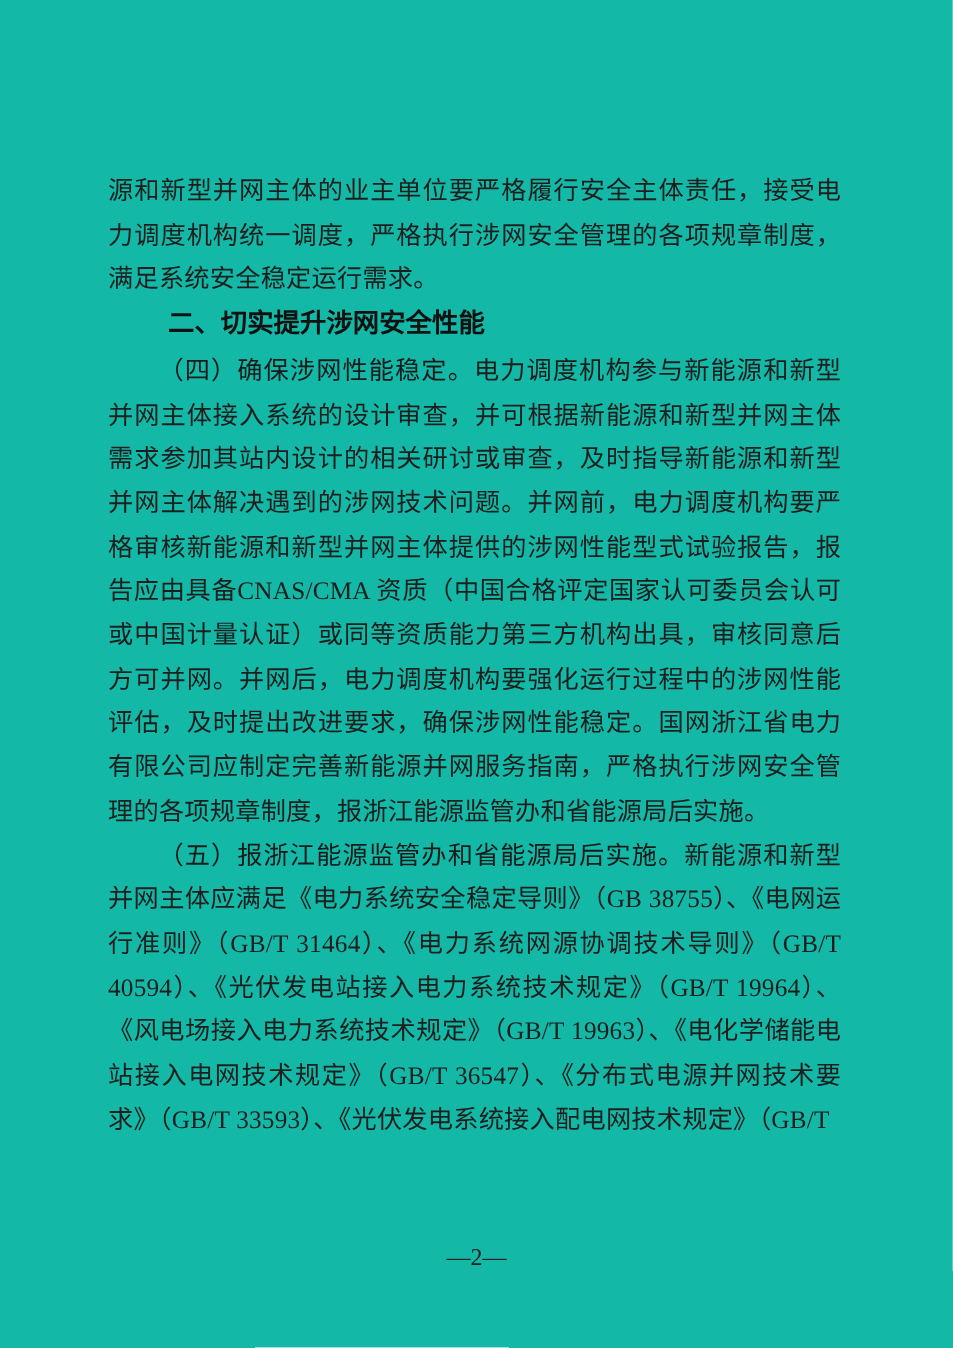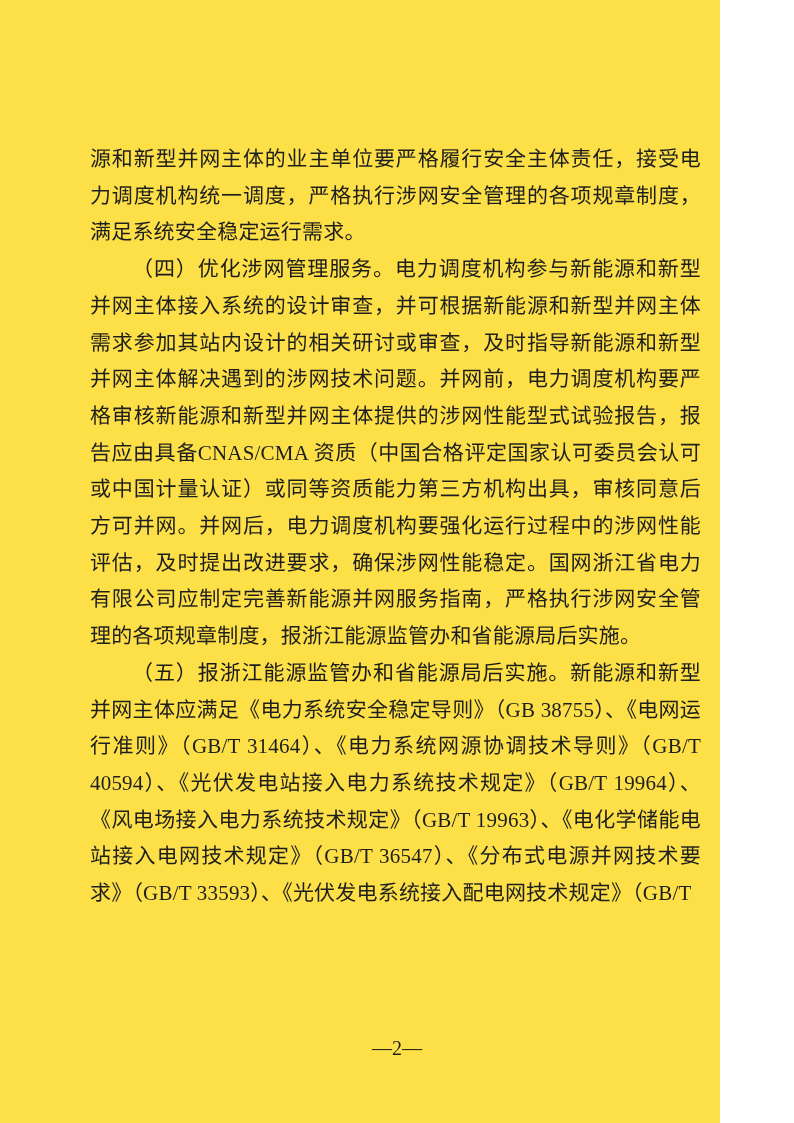--- a/index.html
+++ b/index.html
@@ -2,23 +2,23 @@
 <html lang="zh-CN"><head>
 <meta charset="utf-8">
 <style>
   html, body {
     margin: 0;
     padding: 0;
     background: #ffffff;
   }
   .page {
     position: relative;
-    width: 720px;
+    width: 794px;
     height: 1123px;
-    background: #fde047;
+    background: #14b8a6;
     overflow: hidden;
     font-family: "Liberation Serif", serif;
   }
   .content {
     position: absolute;
     left: 90px;
     top: 141px;
     width: 611px;
   }
   .body-par {
@@ -59,21 +59,22 @@
   }
 </style>
 </head>
 <body>
 
 <div class="page">
   <div class="content">
 
     <p class="body-par">源和新型并网主体的业主单位要严格履行安全主体责任，接受电力调度机构统一调度，严格执行涉网安全管理的各项规章制度，满足系统安全稳定运行需求。</p>
 
+    <p class="section-heading">二、切实提升涉网安全性能</p>
 
-    <p class="body-par indent-2"><span class="lead">（四）优化涉网管理服务。</span><span>电力调度机构参与新能源和新型并网主体接入系统的设计审查，并可根据新能源和新型并网主体需求参加其站内设计的相关研讨或审查，及时指导新能源和新型并网主体解决遇到的涉网技术问题。并网前，电力调度机构要严格审核新能源和新型并网主体提供的涉网性能型式试验报告，报告应由具备CNAS/CMA 资质（中国合格评定国家认可委员会认可或中国计量认证）或同等资质能力第三方机构出具，审核同意后方可并网。并网后，电力调度机构要强化运行过程中的涉网性能评估，及时提出改进要求，确保涉网性能稳定。国网浙江省电力有限公司应制定完善新能源并网服务指南，严格执行涉网安全管理的各项规章制度，报浙江能源监管办和省能源局后实施。</span></p>
+    <p class="body-par indent-2"><span class="lead">（四）确保涉网性能稳定。</span><span>电力调度机构参与新能源和新型并网主体接入系统的设计审查，并可根据新能源和新型并网主体需求参加其站内设计的相关研讨或审查，及时指导新能源和新型并网主体解决遇到的涉网技术问题。并网前，电力调度机构要严格审核新能源和新型并网主体提供的涉网性能型式试验报告，报告应由具备CNAS/CMA 资质（中国合格评定国家认可委员会认可或中国计量认证）或同等资质能力第三方机构出具，审核同意后方可并网。并网后，电力调度机构要强化运行过程中的涉网性能评估，及时提出改进要求，确保涉网性能稳定。国网浙江省电力有限公司应制定完善新能源并网服务指南，严格执行涉网安全管理的各项规章制度，报浙江能源监管办和省能源局后实施。</span></p>
 
     <p class="body-par indent-2"><span class="lead">（五）报浙江能源监管办和省能源局后实施。</span><span>新能源和新型并网主体应满足《电力系统安全稳定导则》（GB 38755）、《电网运行准则》（GB/T 31464）、《电力系统网源协调技术导则》（GB/T 40594）、《光伏发电站接入电力系统技术规定》（GB/T 19964）、《风电场接入电力系统技术规定》（GB/T 19963）、《电化学储能电站接入电网技术规定》（GB/T 36547）、《分布式电源并网技术要求》（GB/T 33593）、《光伏发电系统接入配电网技术规定》（GB/T</span></p>
 
   </div>
 
   <div class="page-footer">—2—</div>
 </div>
 
 </body></html>

